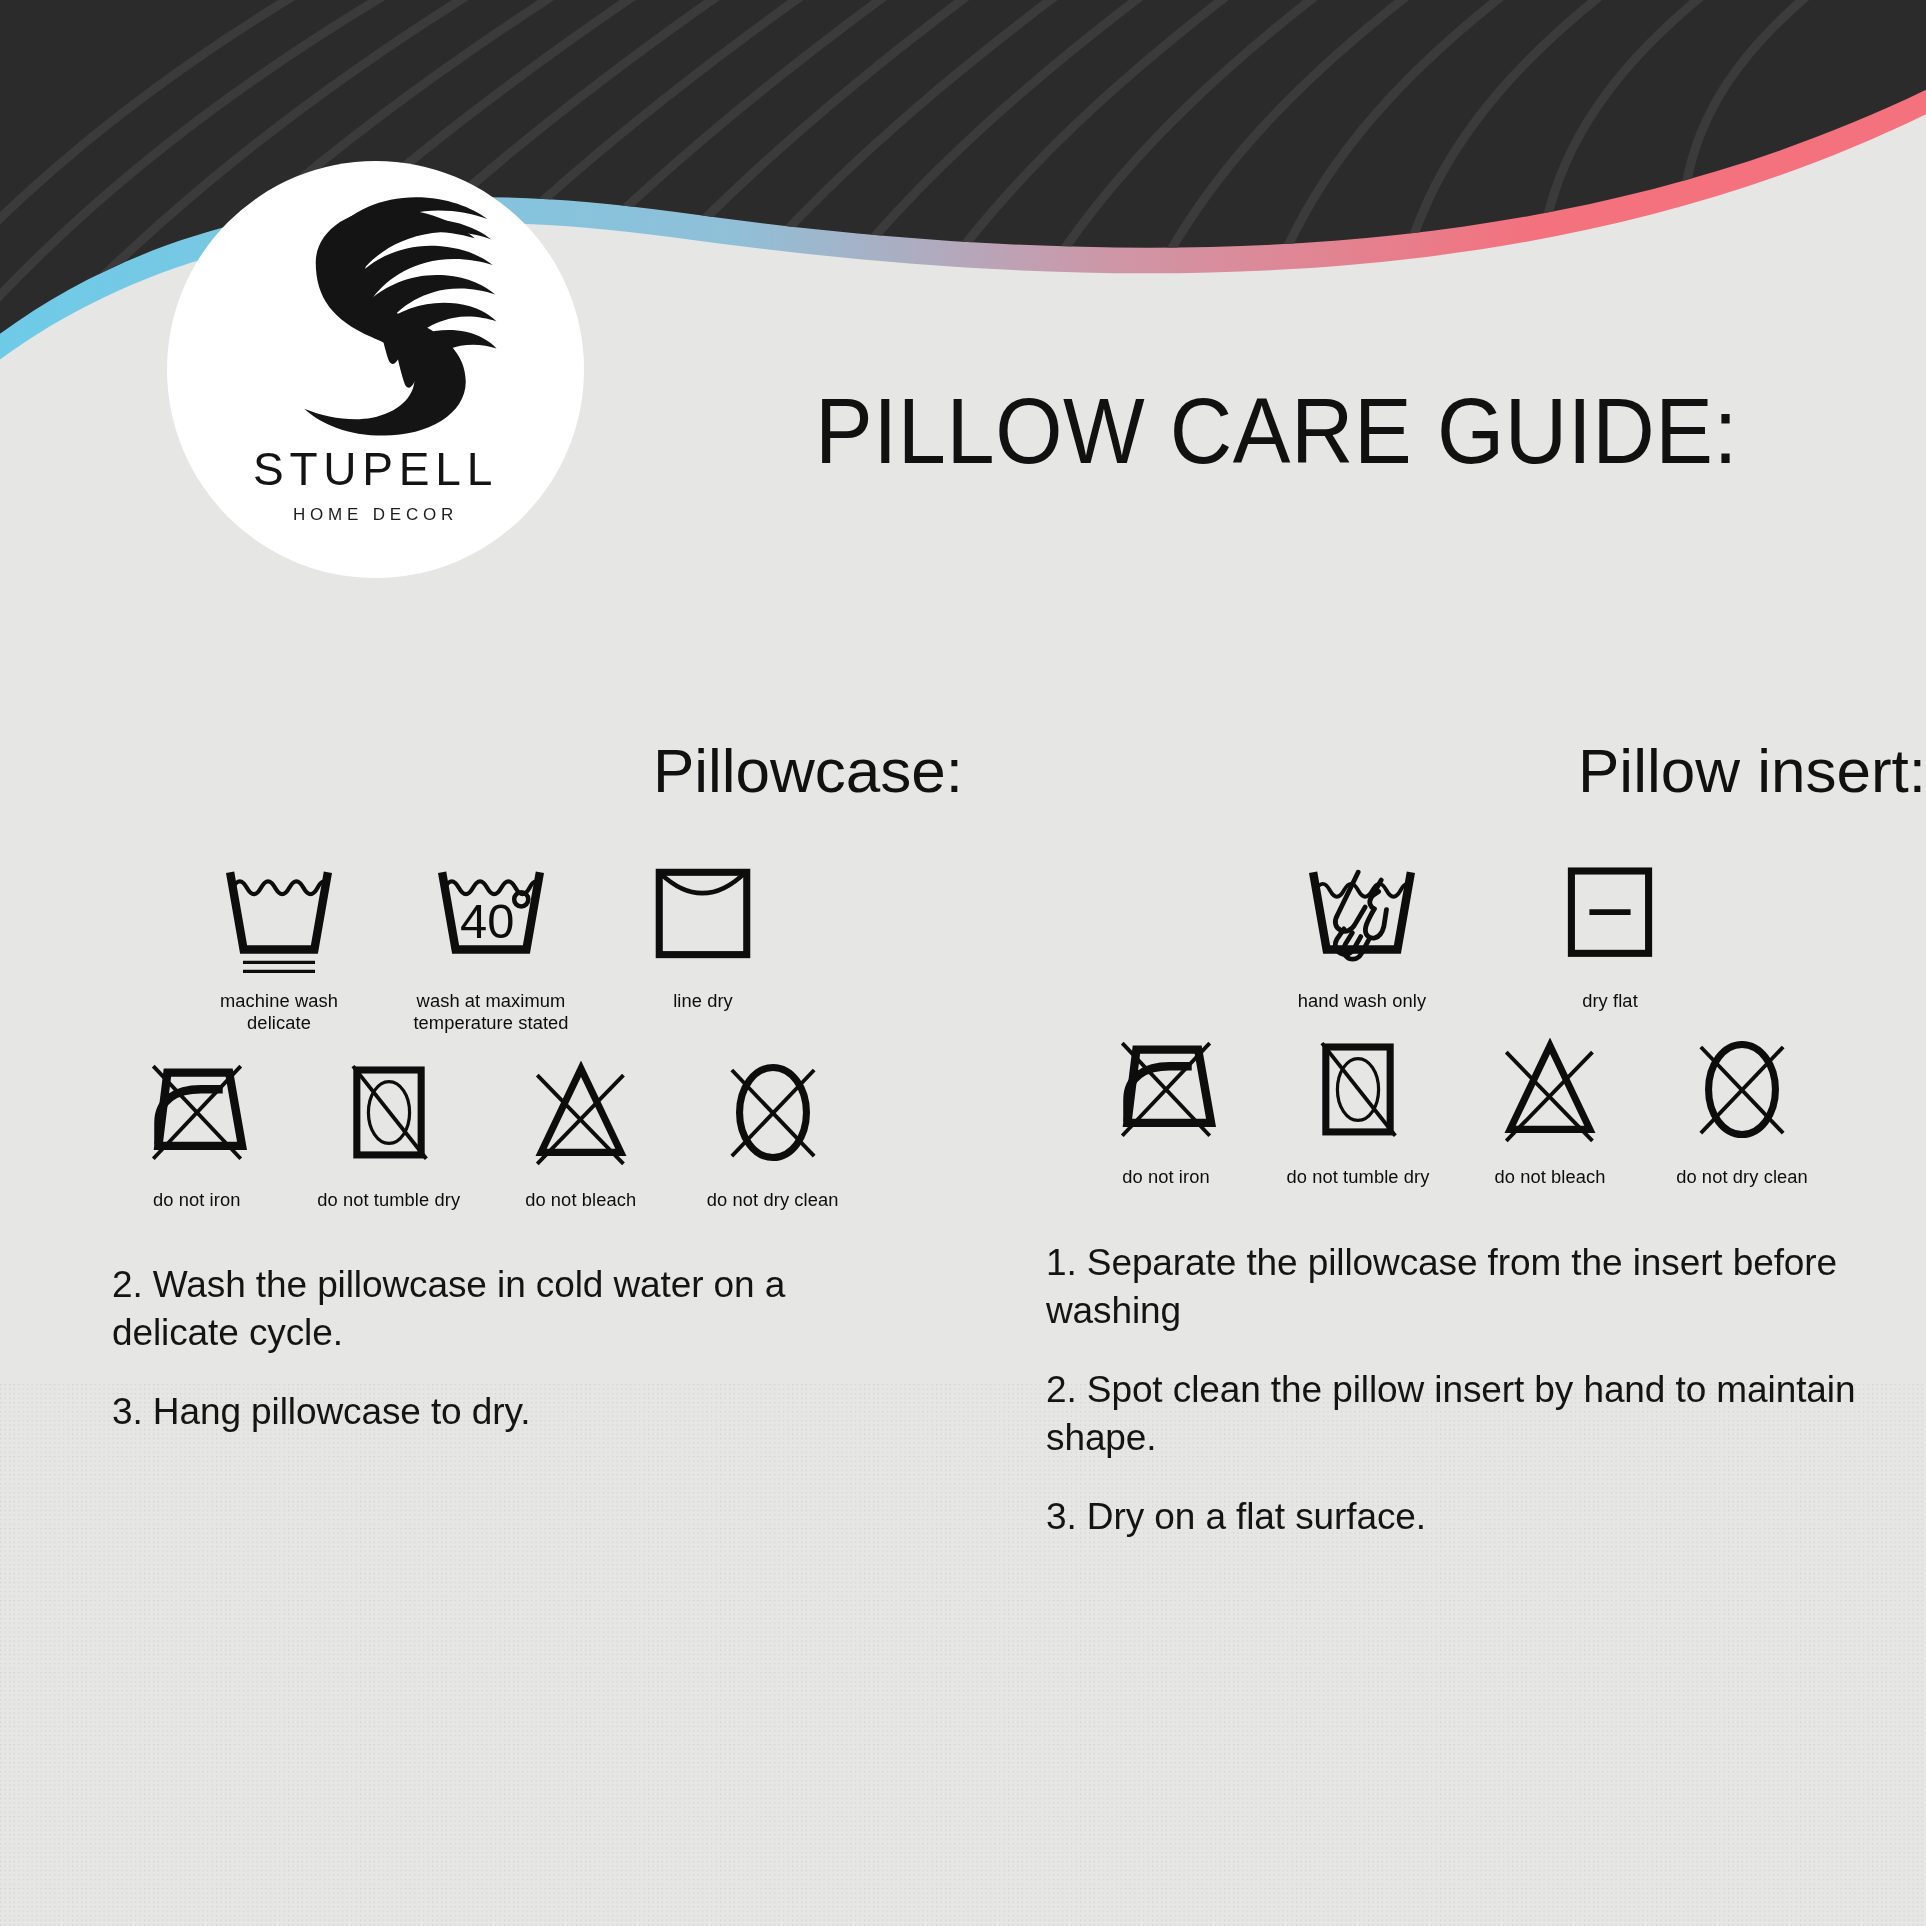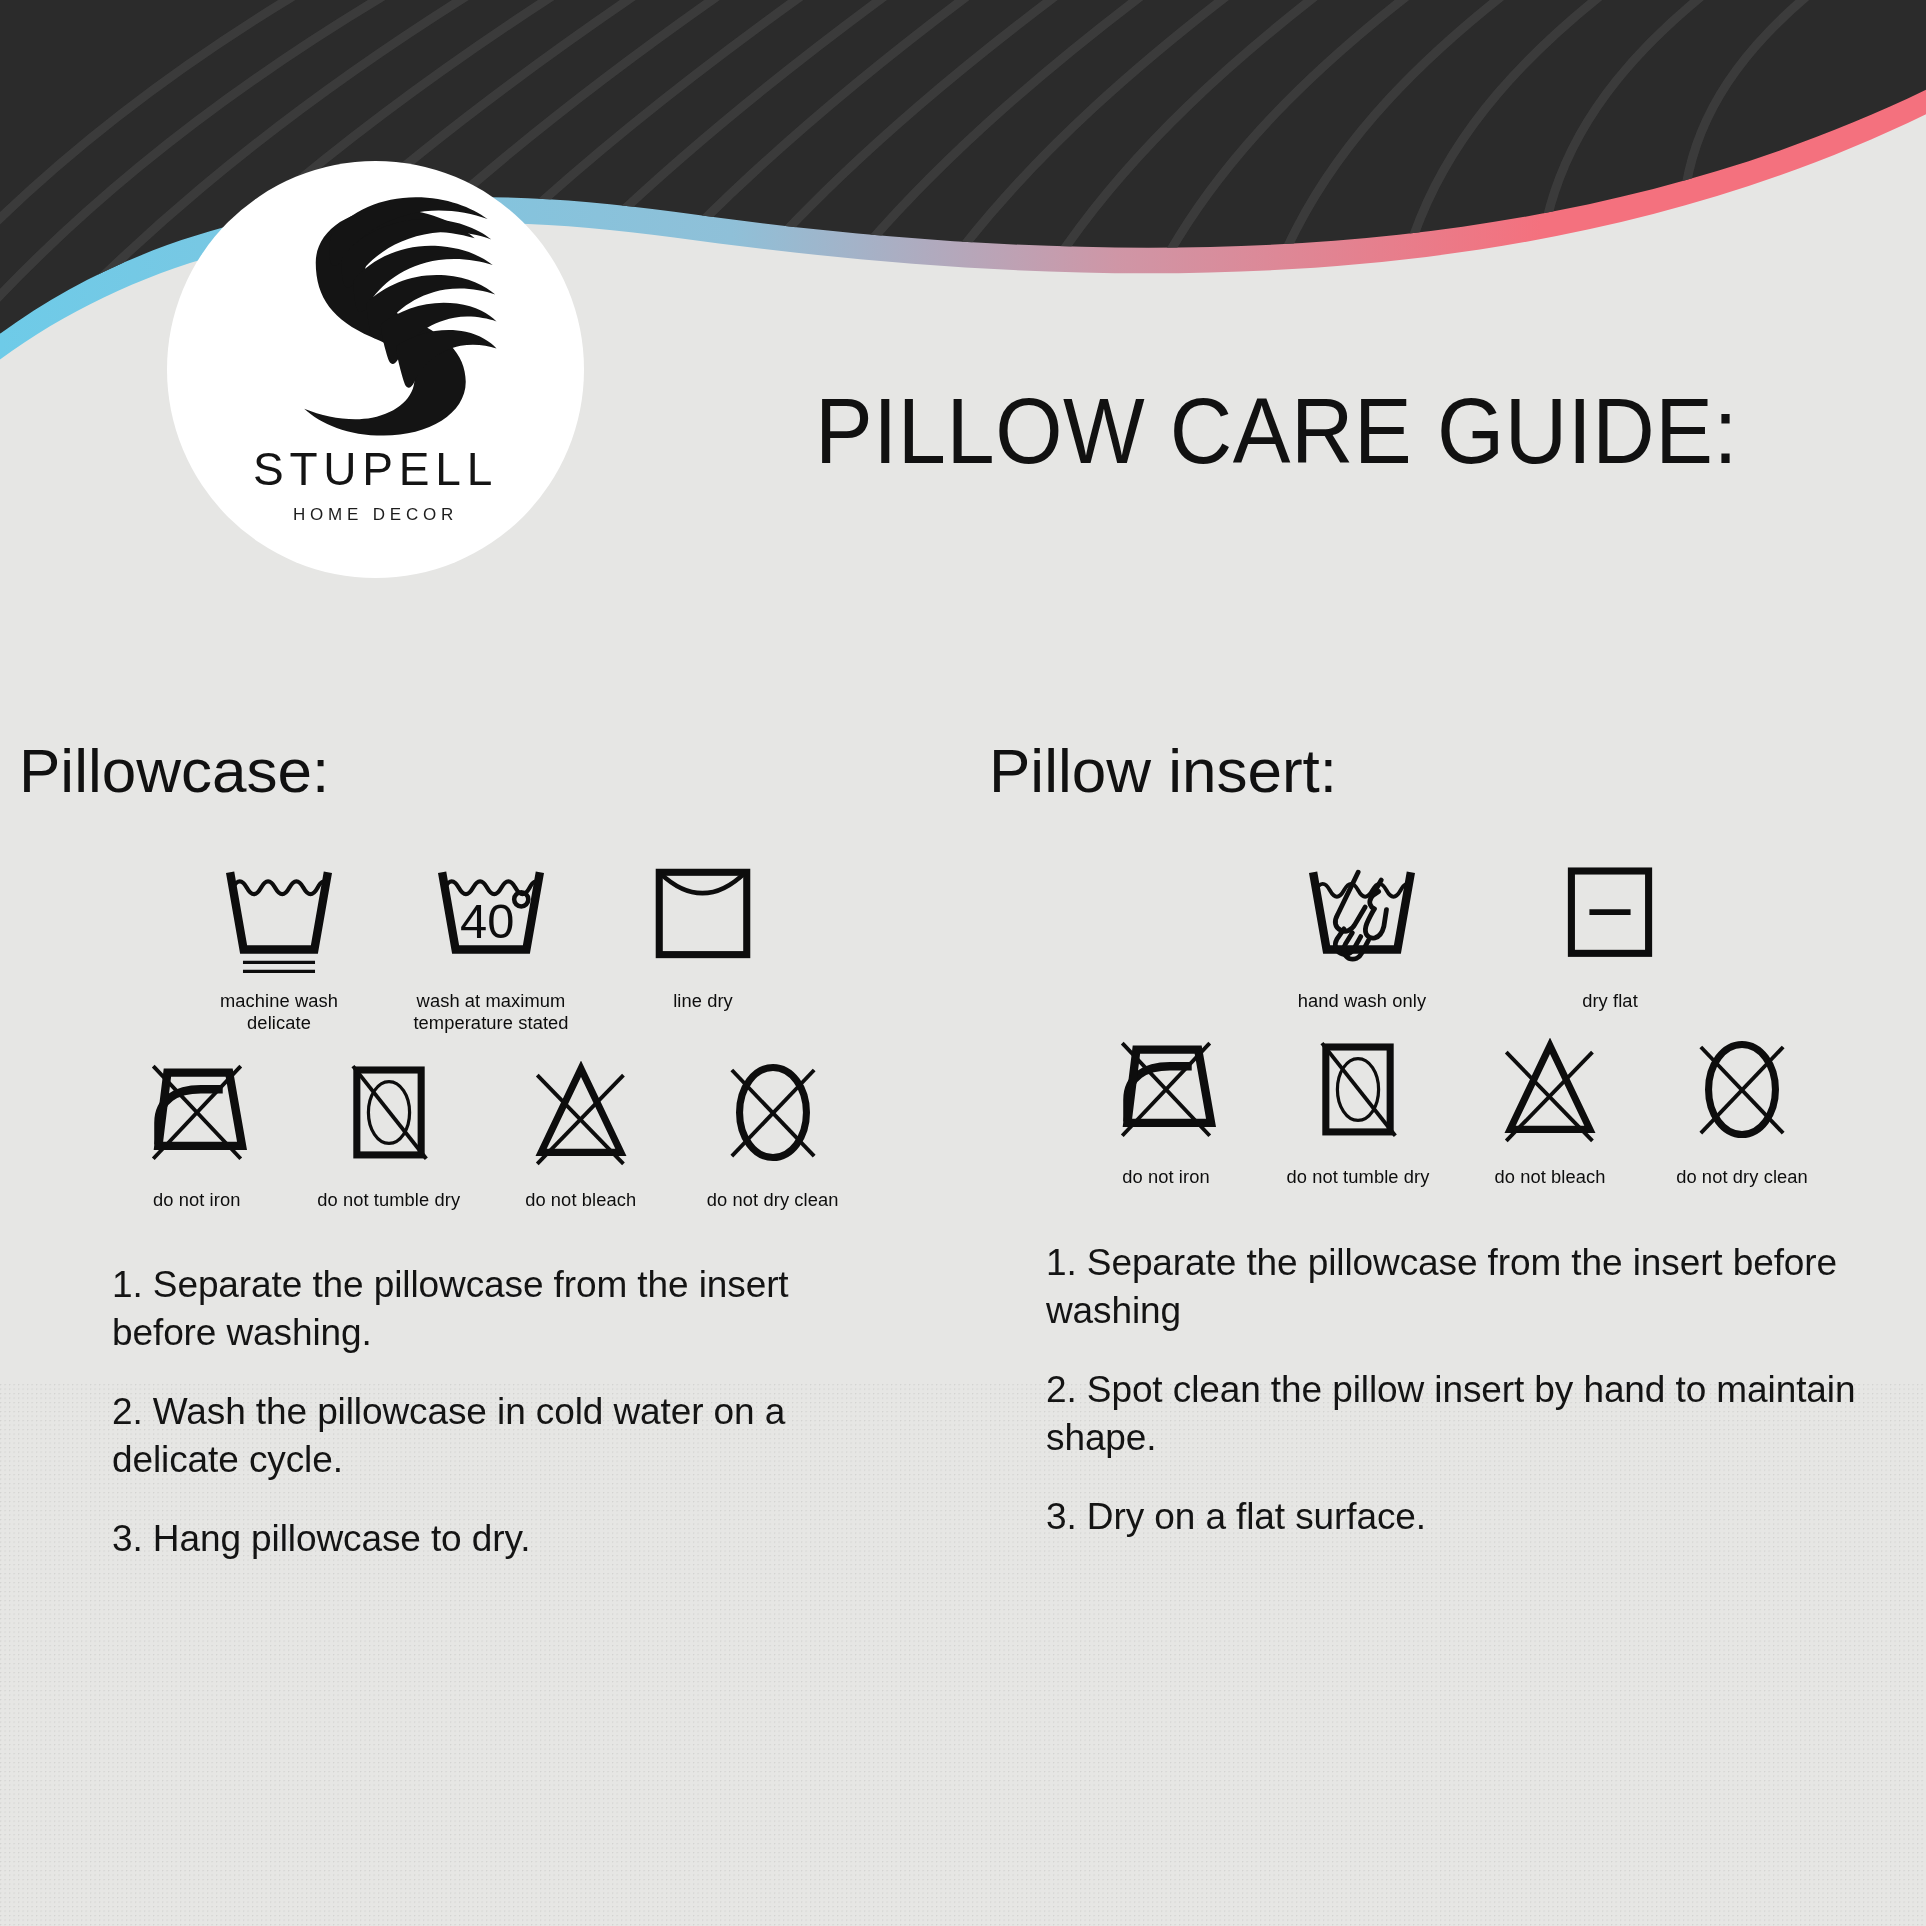--- a/index.html
+++ b/index.html
@@ -98,21 +98,21 @@
     position: absolute;
     top: 738px;
     z-index: 5;
   }
   .col-left  { left: 0px;    width: 963px; }
   .col-right { left: 963px; width: 963px; }
 
   .col-heading {
     font-size: 62px;
     color: #111111;
-    text-align: left;
+    text-align: right;
     line-height: 1.05;
     white-space: nowrap;
   }
   .col-left .col-heading  { padding-left: 19px; }
   .col-right .col-heading { padding-left: 26px; }
 
   
   .sym-row {
     display: flex;
     justify-content: center;
@@ -316,21 +316,20 @@
         <svg class="sym-art" viewBox="0 0 180 185">
           <ellipse cx="90" cy="80" rx="52" ry="70" fill="none" stroke="#0d0d0d" stroke-width="11"></ellipse>
           <line x1="26" y1="14" x2="154" y2="148" stroke="#0d0d0d" stroke-width="6"></line>
           <line x1="154" y1="14" x2="26" y2="148" stroke="#0d0d0d" stroke-width="6"></line>
         </svg>
         <div class="sym-label">do not dry clean</div>
       </div>
     </div>
 
     <div class="steps">
-      <div class="step">1. Separate the pillowcase from the insert before washing.</div>
       <div class="step">2. Wash the pillowcase in cold water on a delicate cycle.</div>
       <div class="step">3. Hang pillowcase to dry.</div>
     </div>
   </div>
 
   <div class="col col-right">
     <div class="col-heading">Pillow insert:</div>
 
     <div class="sym-row row1-right">
 

